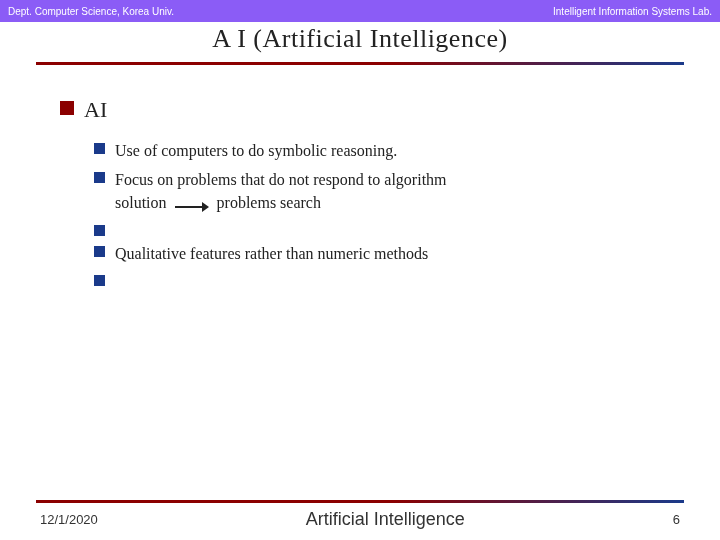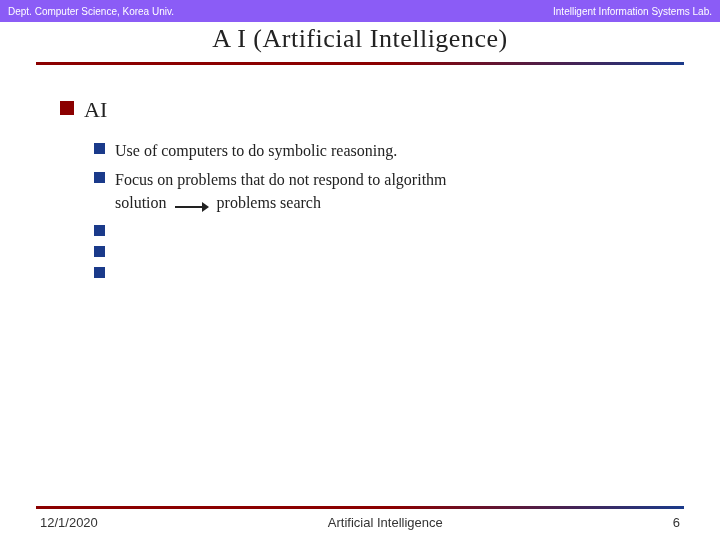--- a/index.html
+++ b/index.html
@@ -155,21 +155,21 @@
       gap: 40px;
     }
 
     .footer-text {
       font-size: 13px;
       color: #333;
       font-family: Arial, sans-serif;
     }
 
     .footer-center {
-      font-size: 13px;
+      font-size: 18px;
       color: #333;
       font-family: Arial, sans-serif;
     }
 
     .footer-page {
       font-size: 13px;
       color: #333;
       font-family: Arial, sans-serif;
     }
   </style>
@@ -209,20 +209,21 @@
         <span>problems search</span>
       </span>
     </div>
 
     <div class="sub-bullet">
       <div class="bullet-square-sub"></div>
     </div>
 
     <div class="sub-bullet">
       <div class="bullet-square-sub"></div>
+      <span class="sub-bullet-text">Qualitative features rather than numeric methods</span>
     </div>
 
     <div class="sub-bullet">
       <div class="bullet-square-sub"></div>
     </div>
 
   </div>
 </div>
 
 <div class="footer">

